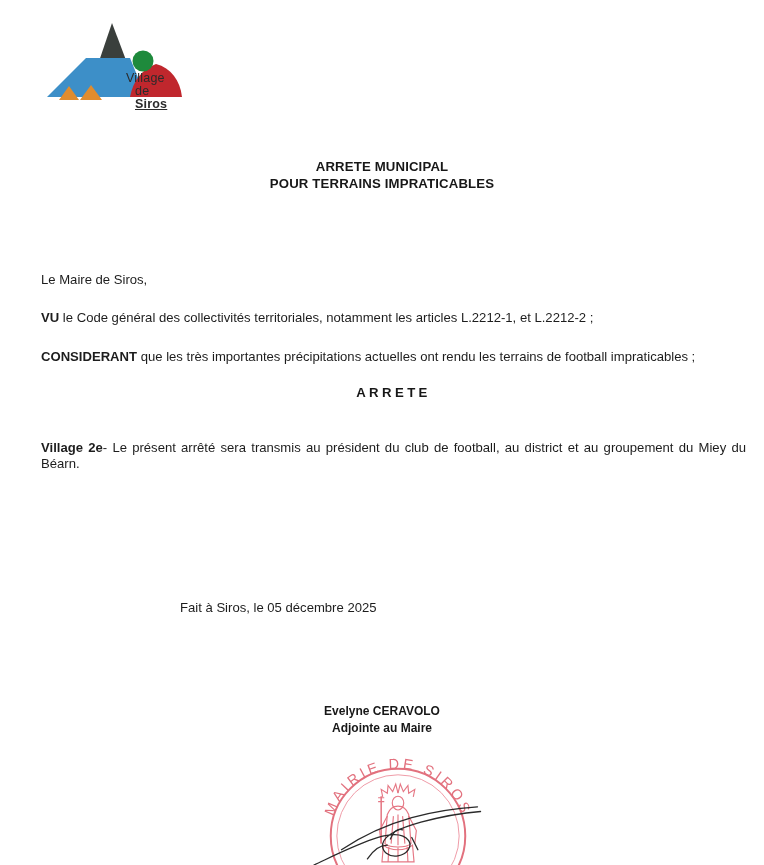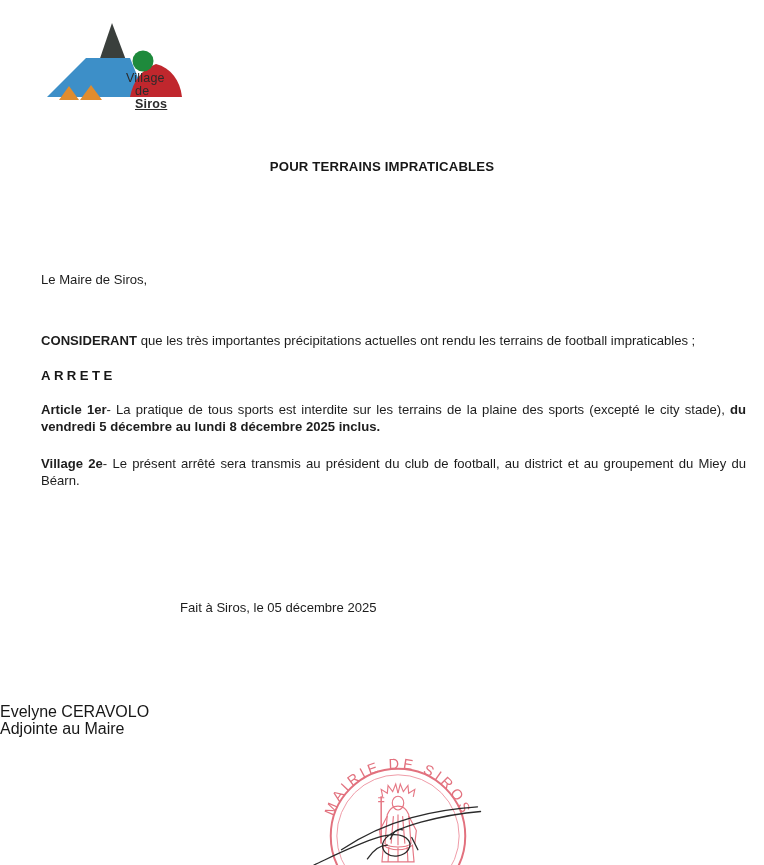--- a/index.html
+++ b/index.html
@@ -75,20 +75,21 @@
   }
   .p.justify { text-align: justify; text-justify: inter-word; }
   .p b { font-weight: 700; }
 
   .sp-1 { height: 21px; }
   .sp-2 { height: 23px; }
   .sp-3 { height: 19px; }
   .sp-4 { height: 21px; }
 
   .arrete-head {
+    text-align: center;
     font-weight: 700;
     font-size: 13.2px;
     letter-spacing: 3.4px;
     color: #171717;
     margin: 0;
   }
 
   
   .date-line {
     position: absolute;
@@ -100,22 +101,23 @@
     font-size: 13.1px;
     color: #1d1d1d;
   }
 
   
   .signatory {
     position: absolute;
     left: 0;
     top: 703px;
     width: 764px;
-    font-weight: 400;
-    font-size: 16px;
+    text-align: center;
+    font-weight: 700;
+    font-size: 12px;
     line-height: 17px;
     color: #171717;
   }
   .signatory span { display: block; }
 
   
   .stamp {
     position: absolute;
     left: 288px;
     top: 758px;
@@ -144,41 +146,42 @@
       <polygon points="19,86 29,72 39,86" fill="#E08C2E"></polygon>
       <polygon points="40,86 51,71 62,86" fill="#E08C2E"></polygon>
     </svg>
     <div class="logo-word">
       <span class="l1">Village</span>
       <span class="l2"><span>de </span><b>Siros</b></span>
     </div>
   </div>
 
   <div class="title-block">
+    <span class="t-line">ARRETE MUNICIPAL</span>
     <span class="t-line">POUR TERRAINS IMPRATICABLES</span>
   </div>
 
   <div class="body-area">
 
     <p class="p">Le Maire de Siros,</p>
 
     <div class="sp-1"></div>
 
+    <p class="p"><b>VU</b><span> le Code général des collectivités territoriales, notamment les articles L.2212-1, et L.2212-2 ;</span></p>
 
     <div class="sp-2"></div>
 
     <p class="p justify"><b>CONSIDERANT</b><span> que les très importantes précipitations actuelles ont rendu les terrains de football impraticables ;</span></p>
 
     <div class="sp-3"></div>
 
     <p class="arrete-head">ARRETE</p>
 
     <div class="sp-3"></div>
 
-    <p class="p justify"><b>Article 1er</b><span>- La pratique de tous sports est interdite sur les terrains de la plaine des sports (excepté le city stade), </span><b>du vendredi 5 décembre au lundi 8 décembre 2025 inclus.</b></p>
 
     <div class="sp-4"></div>
 
     <p class="p justify"><b>Village 2e</b><span>- Le présent arrêté sera transmis au président du club de football, au district et au groupement du Miey du Béarn.</span></p>
   </div>
 
   <div class="date-line">Fait à Siros, le 05 décembre 2025</div>
 
   <div class="signatory">
     <span>Evelyne CERAVOLO</span>

